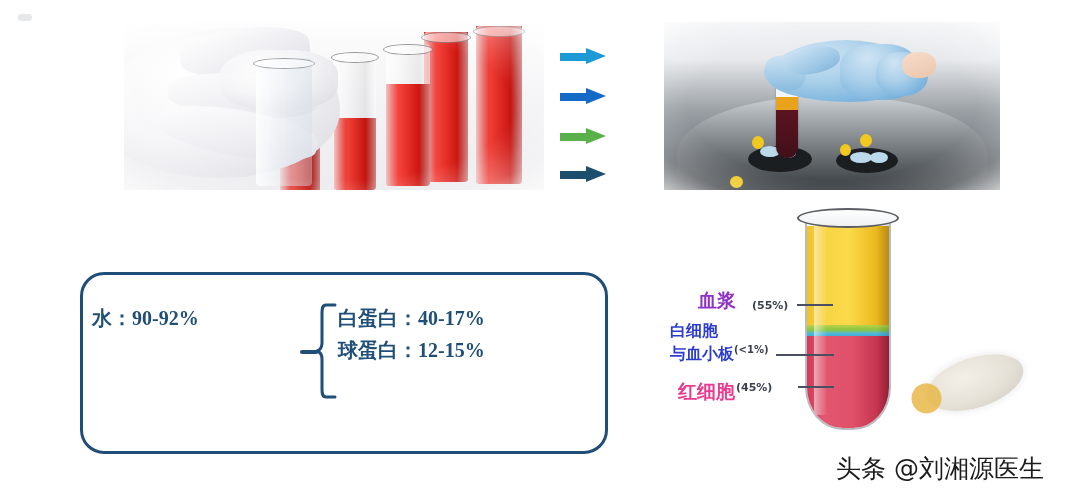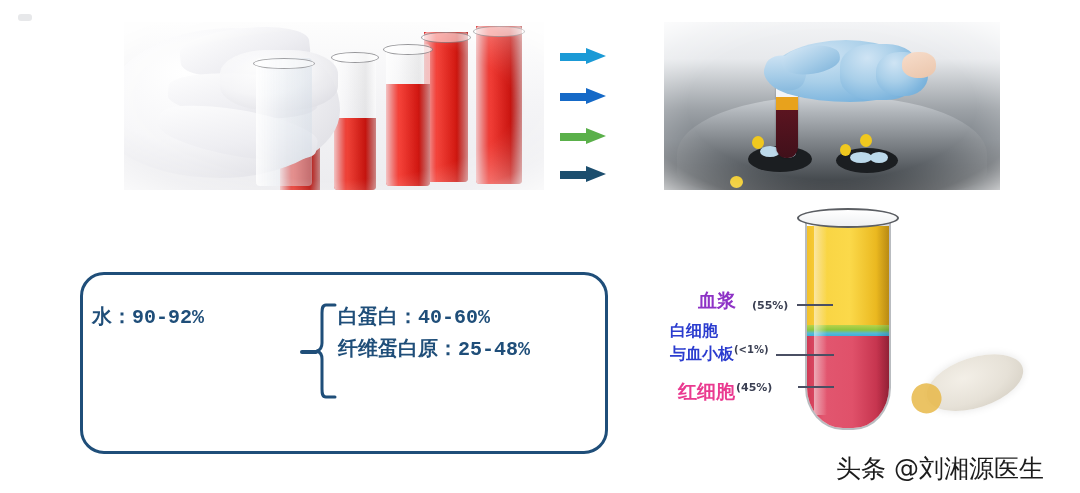--- a/index.html
+++ b/index.html
@@ -65,21 +65,21 @@
   .arrow .head{position:absolute;left:26px;top:0;width:0;height:0;
      border-top:8.5px solid transparent;border-bottom:8.5px solid transparent;border-left:20px solid;}
 
   
   #plasma-title{position:absolute;left:252px;top:228px;font-size:20px;font-weight:bold;
      color:#1f4e79;letter-spacing:1px;white-space:nowrap;
      font-family:"DejaVu Sans","Liberation Sans",sans-serif;}
   #composition-box{position:absolute;left:80px;top:272px;width:528px;height:182px;
      border:3px solid #1f4e79;border-radius:24px;background:#ffffff;box-sizing:border-box;}
   .comp-text{position:absolute;font-weight:bold;color:#1f4e79;white-space:nowrap;
-     font-family:Liberation Mono, monospace;}
+     font-family:Liberation Serif, serif;}
   #comp-left{left:92px;top:302px;font-size:20px;line-height:32px;}
   #comp-right{left:338px;top:302px;font-size:20px;line-height:32px;}
   #brace-dash{position:absolute;left:300px;top:350px;width:18px;height:4px;background:#1f4e79;border-radius:2px;}
   #brace{position:absolute;left:315px;top:303px;width:22px;height:96px;}
 
   
   #tube-diagram{position:absolute;left:650px;top:196px;width:430px;height:250px;}
   #ghost-tube{position:absolute;left:258px;top:160px;width:120px;height:62px;
      transform:rotate(-18deg);}
   #ghost-tube .gbody{position:absolute;left:18px;top:4px;width:100px;height:50px;border-radius:50%;
@@ -232,22 +232,22 @@
   <div class="comp-text" id="comp-left">
     <div>水：90-92%</div>
   </div>
 
   <div id="brace-dash"></div>
   <svg id="brace" viewBox="0 0 22 96">
     <path d="M20 2 H11 C7 2 7 6 7 10 V40 C7 45 5 47 2 48 C5 49 7 51 7 56 V86 C7 90 7 94 11 94 H20" fill="none" stroke="#1f4e79" stroke-width="3" stroke-linecap="round" stroke-linejoin="round"></path>
   </svg>
 
   <div class="comp-text" id="comp-right">
-    <div>白蛋白：40-60%</div>
-    <div>纤维蛋白原：25-48%</div>
+    <div>白蛋白：40-17%</div>
+    <div>球蛋白：12-15%</div>
   </div>
 
   <div id="tube-diagram">
 
     <div id="ghost-tube">
       <div class="gbody"></div>
         <div class="gcap"></div>
     </div>
 
     <div id="big-tube">

